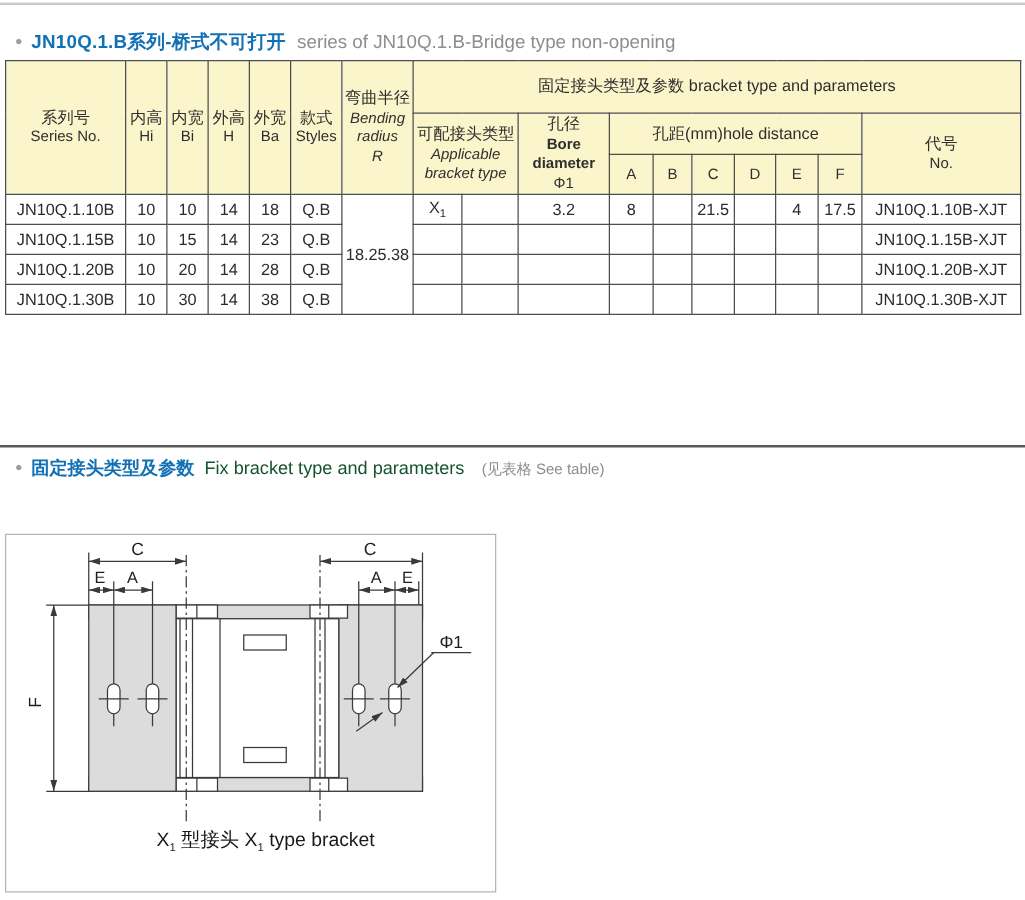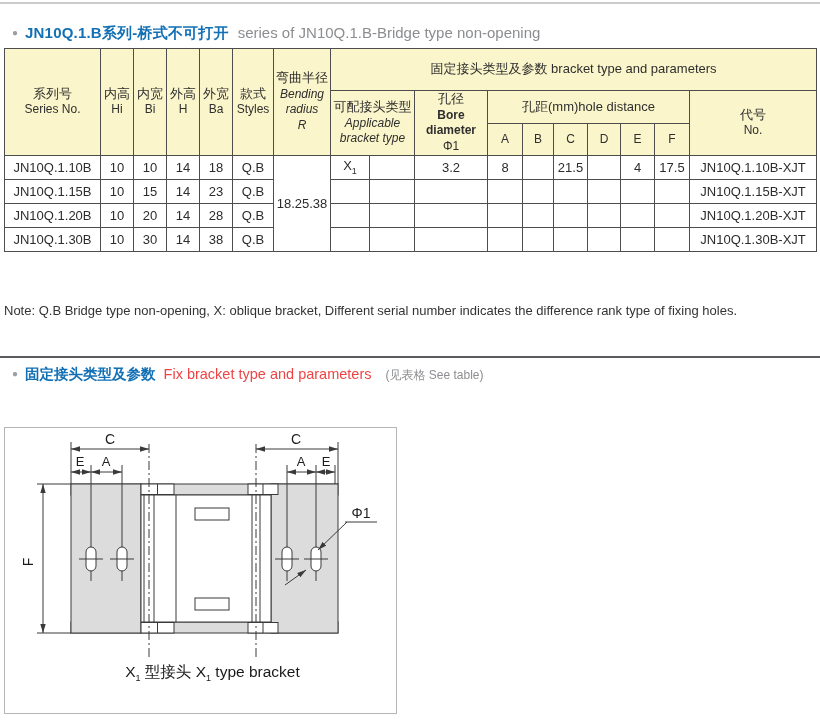--- a/index.html
+++ b/index.html
@@ -27,21 +27,21 @@
   tr.data td{font-size:13px;background:#ffffff;color:#2c2c2c;}
   td.series{text-align:left;padding-left:6px;}
   td.no{text-align:left;padding-left:3px;font-size:12.5px;}
   sub{font-size:9px;}
   
   .note{position:absolute;left:4px;top:301px;font-size:13px;color:#333;line-height:1.6;white-space:nowrap;}
   
   .divider{position:absolute;left:0;top:356px;width:820px;height:2px;background:#5a5b5e;}
   .section2{position:absolute;left:12px;top:365px;font-size:14.5px;white-space:nowrap;}
   .section2 .cn2{color:#1270b5;font-weight:bold;text-align:right;}
-  .section2 .en2{color:#ef4444;margin-left:8px;}
+  .section2 .en2{color:#14532d;margin-left:8px;}
   .section2 .hint{color:#8b8d90;font-size:12px;margin-left:14px;}
   
   .diagram{position:absolute;left:4px;top:427px;width:391px;height:285px;border:1px solid #b5b5b5;background:#fff;}
   .diagram svg{position:absolute;left:0;top:0;}
   .caption{position:absolute;left:12px;top:234px;width:100%;text-align:center;font-size:15.5px;color:#1a1a1a;}
 </style>
 </head>
 <body>
 
 <div class="top-rule"></div>
@@ -216,21 +216,20 @@
     <td></td>
     <td></td>
     <td></td>
     <td></td>
     <td class="no">JN10Q.1.30B-XJT</td>
   </tr>
 </tbody>
   </table>
 
 <div class="note">
-  <div>Note: Q.B Bridge type non-opening, X: oblique bracket, Different serial number indicates the difference rank type of fixing holes.</div>
 </div>
 
 <div class="divider"></div>
 
 <div class="section2">
   <span class="bullet">●</span><span class="cn2">固定接头类型及参数</span><span class="en2">Fix bracket type and parameters</span><span class="hint">(见表格 See table)</span>
 </div>
 
 <div class="diagram">
   <svg width="391" height="285" viewBox="0 0 391 285">

